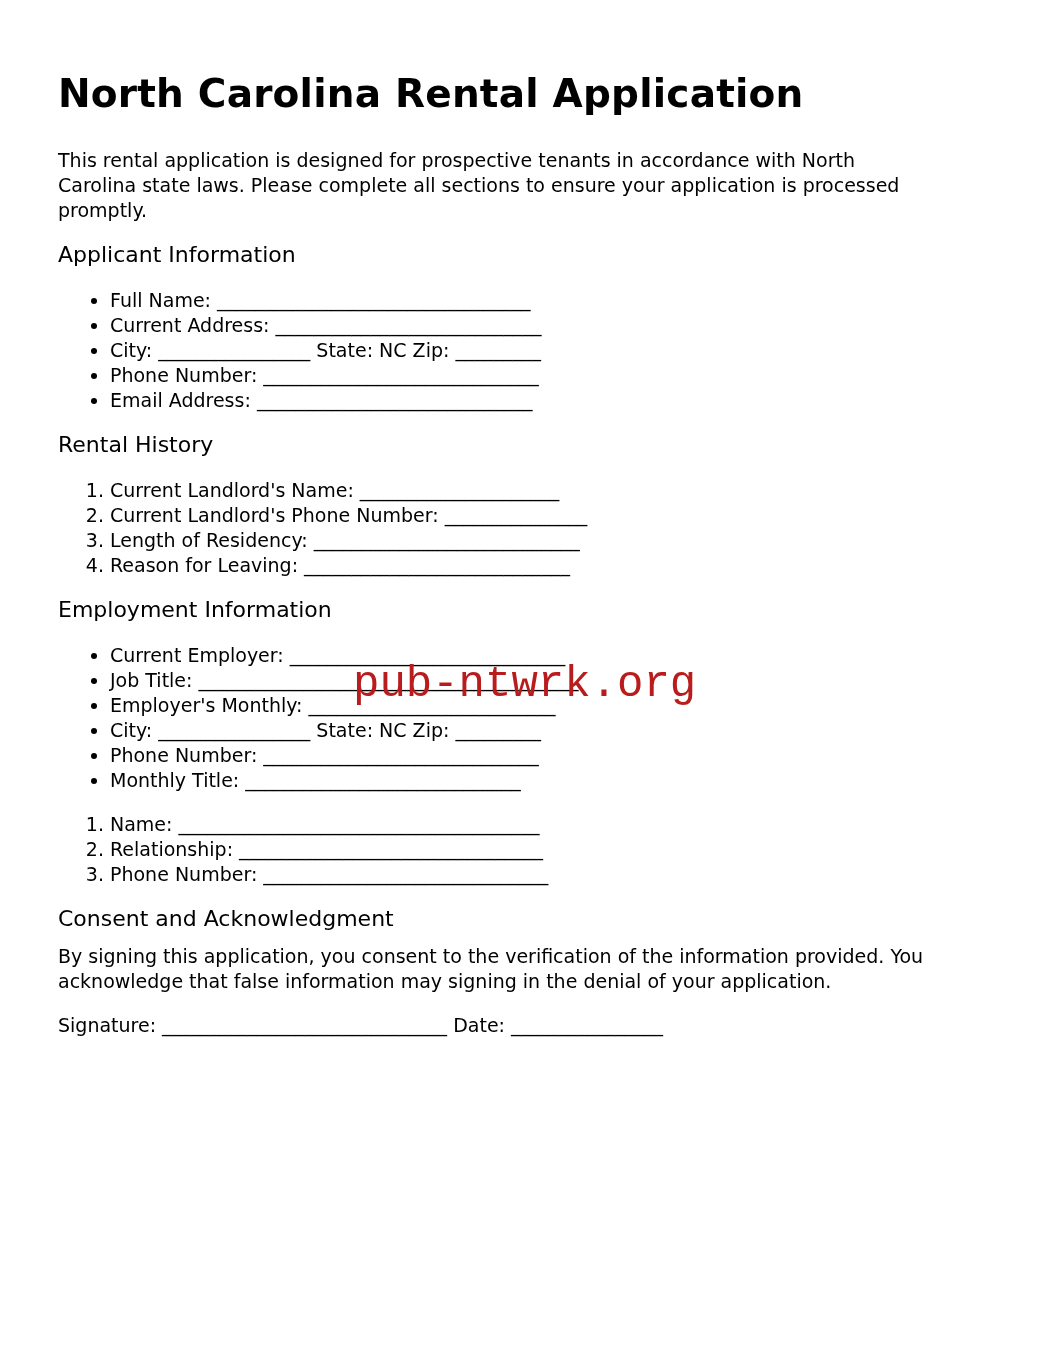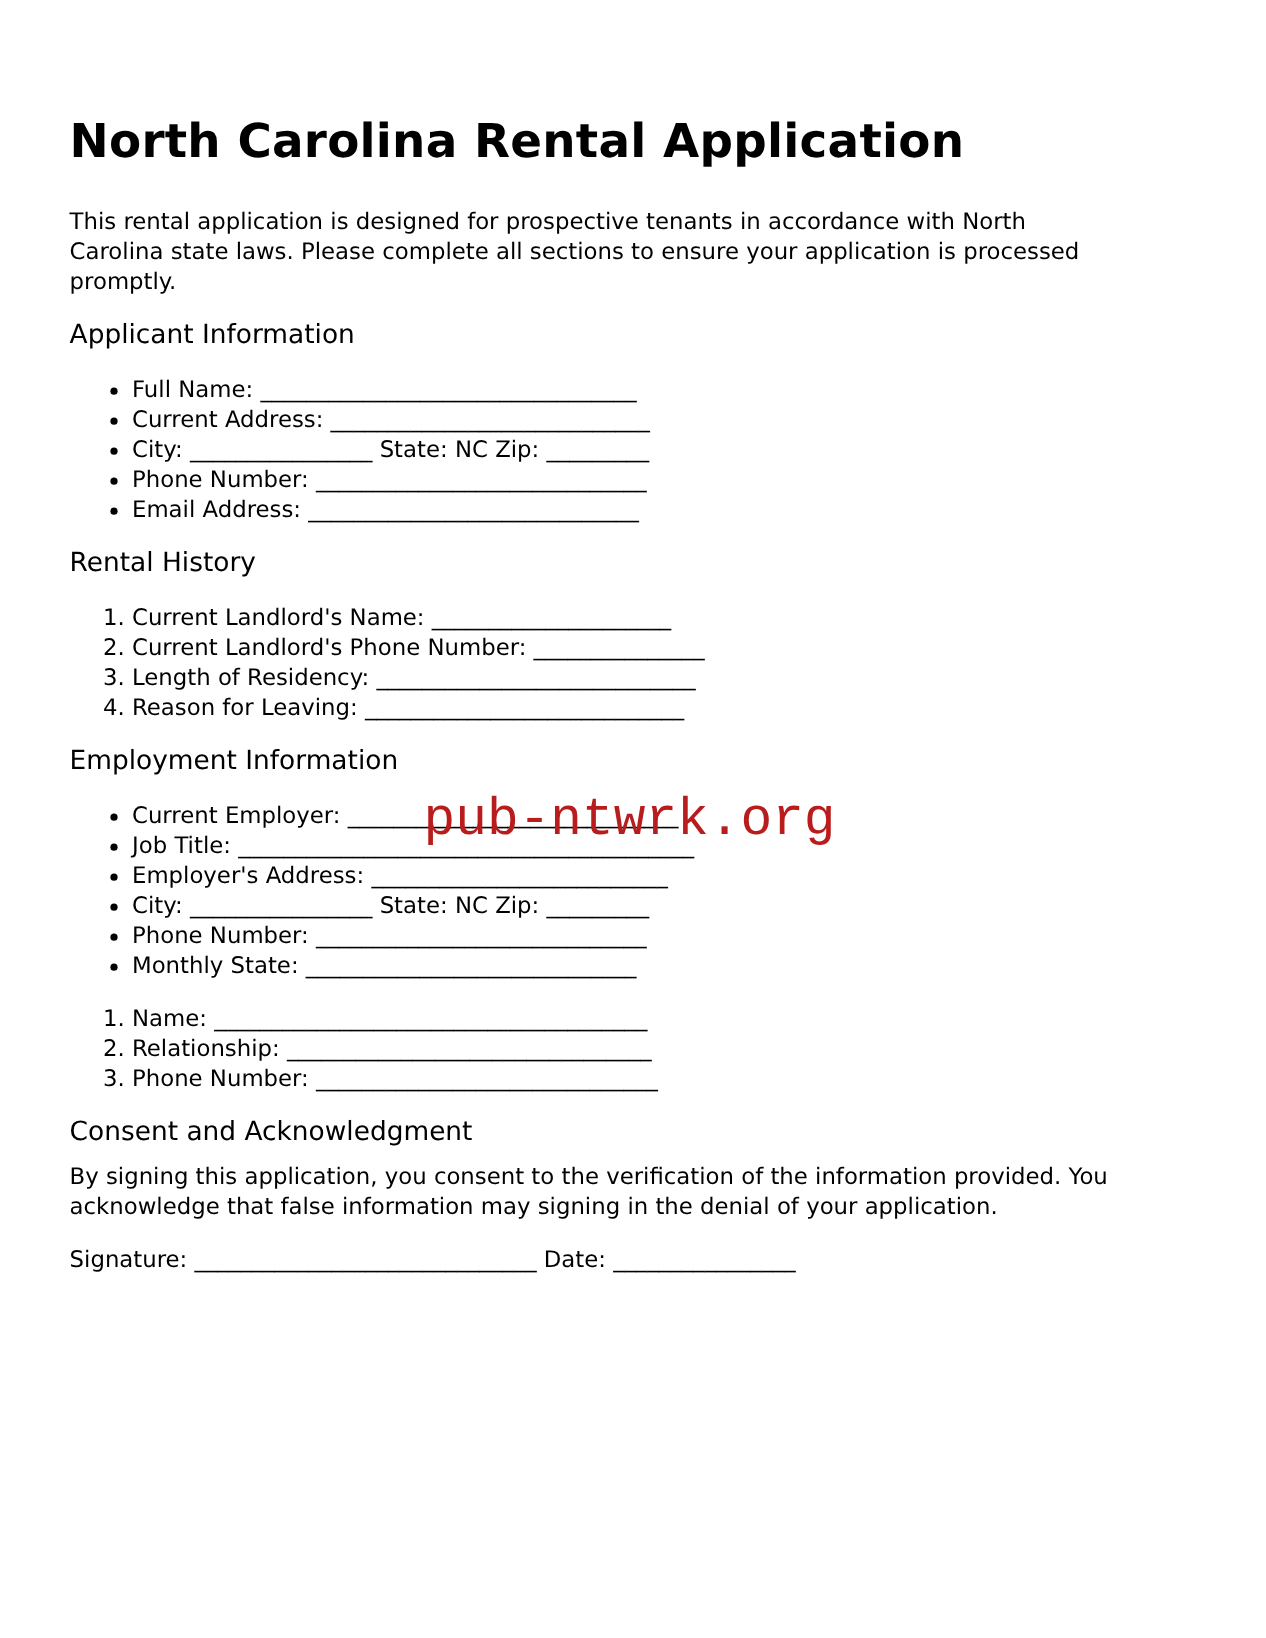--- a/index.html
+++ b/index.html
@@ -1,21 +1,21 @@
 <!DOCTYPE html>
 <html><head>
 <meta charset="utf-8">
 <style>
   html, body { margin: 0; padding: 0; background: #ffffff; }
   .page {
     position: relative;
     width: 1055px;
     height: 1365px;
     box-sizing: border-box;
-    padding: 95px 58px 0 58px;
+    padding: 70px 58px 0 58px;
     background: #ffffff;
     color: #000000;
     font-family: "DejaVu Sans", sans-serif;
     font-size: 19px;
     line-height: 25px;
     overflow: hidden;
   }
   h1.doc-title {
     margin: 0 0 31px 0;
     font-size: 39px;
@@ -114,35 +114,35 @@
   <ul class="fields">
     <li>
       <span>Current Employer:</span>
       <span class="blank">_____________________________</span>
     </li>
     <li>
       <span>Job Title:</span>
       <span class="blank">________________________________________</span>
     </li>
     <li>
-      <span>Employer's Address:</span>
+      <span>Employer's Monthly:</span>
       <span class="blank">__________________________</span>
     </li>
     <li>
       <span>City:</span>
       <span class="blank">________________</span>
       <span>State: NC Zip:</span>
       <span class="blank">_________</span>
     </li>
     <li>
       <span>Phone Number:</span>
       <span class="blank">_____________________________</span>
     </li>
     <li>
-      <span>Monthly State:</span>
+      <span>Monthly Title:</span>
       <span class="blank">_____________________________</span>
     </li>
   </ul>
 
 
   <ol class="fields">
     <li>
       <span>Name:</span>
       <span class="blank">______________________________________</span>
     </li>

